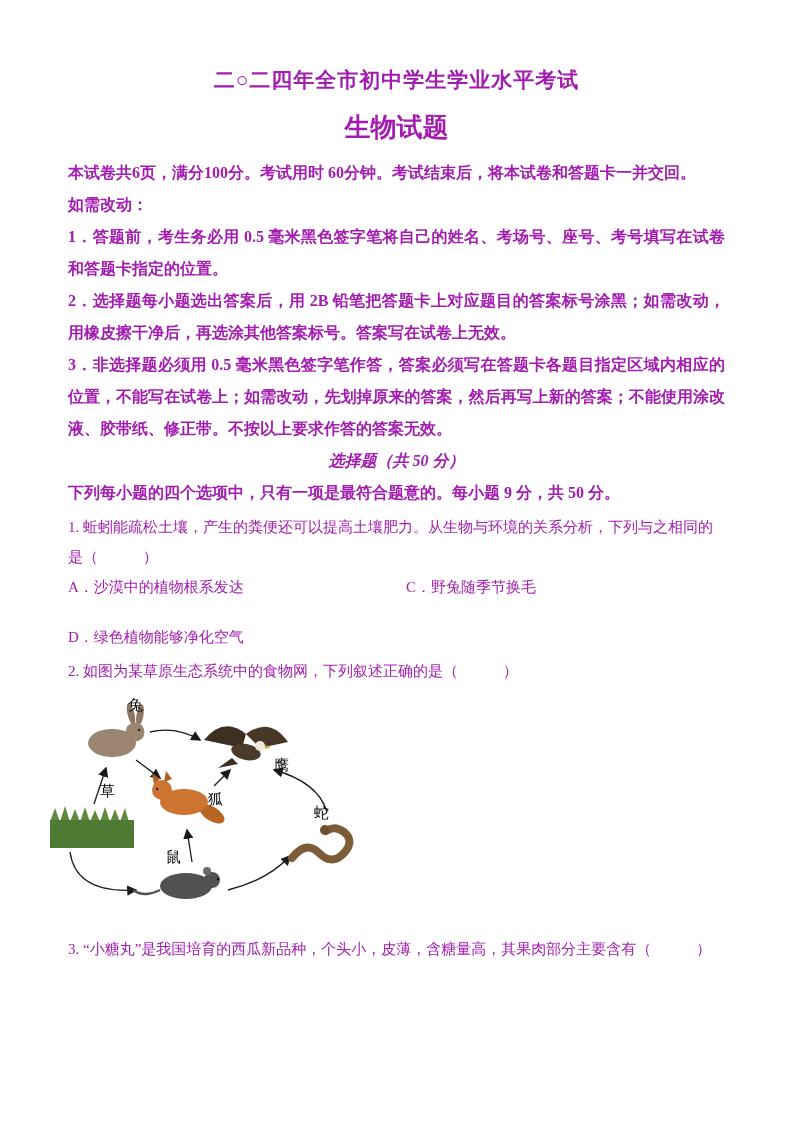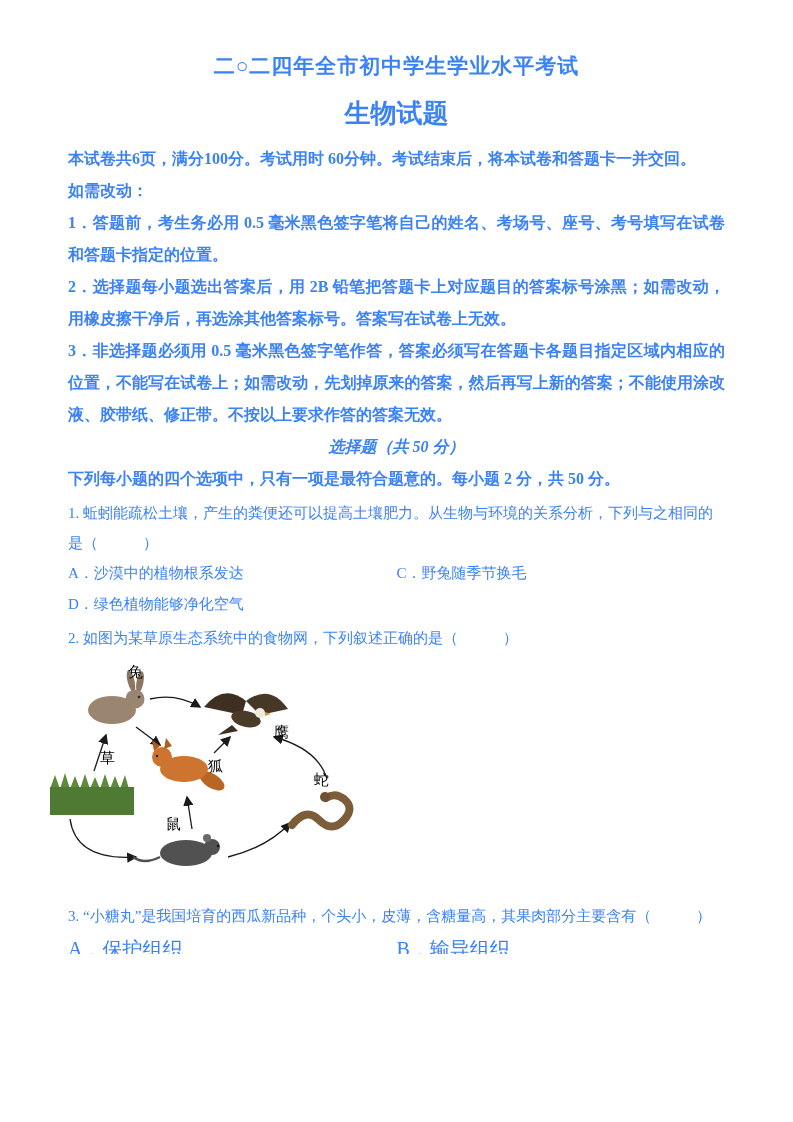--- a/index.html
+++ b/index.html
@@ -1,23 +1,23 @@
 <!DOCTYPE html>
 <html><head>
 <meta charset="utf-8">
 <style>
   html, body { margin: 0; padding: 0; background: #ffffff; }
   .page {
     width: 793px;
     height: 954px;
     box-sizing: border-box;
-    margin: 0 auto;
+    margin: 14px auto;
     padding: 52px 68px 30px 68px;
     background: #ffffff;
-    color: #3b82f6;
+    color: #a21caf;
     font-family: "Liberation Serif", serif;
     overflow: hidden;
   }
   .title {
     text-align: center;
     font-size: 21px;
     font-weight: 700;
     margin: 0 0 16px 0;
     letter-spacing: 1px;
   }
@@ -46,20 +46,21 @@
     font-size: 15px;
     font-weight: 400;
     line-height: 30px;
     margin: 3px 0 0 0;
   }
   .opts-2col {
     display: grid;
     grid-template-columns: 1fr 1fr;
     font-size: 15px;
     line-height: 31px;
+    gap: 19px;
   }
   .opts-list p {
     margin: 0;
     font-size: 15px;
     line-height: 32px;
   }
   .opts-4col {
     display: grid;
     grid-template-columns: repeat(2, 1fr);
     font-size: 20px;
@@ -84,21 +85,21 @@
   <h1 class="title">二○二四年全市初中学生学业水平考试</h1>
   <h2 class="subtitle">生物试题</h2>
 
   <div class="bold-block">
     <p>本试卷共6页，满分100分。考试用时 60分钟。考试结束后，将本试卷和答题卡一并交回。</p>
     <p>如需改动：</p>
     <p>1．答题前，考生务必用 0.5 毫米黑色签字笔将自己的姓名、考场号、座号、考号填写在试卷和答题卡指定的位置。</p>
     <p>2．选择题每小题选出答案后，用 2B 铅笔把答题卡上对应题目的答案标号涂黑；如需改动，用橡皮擦干净后，再选涂其他答案标号。答案写在试卷上无效。</p>
     <p>3．非选择题必须用 0.5 毫米黑色签字笔作答，答案必须写在答题卡各题目指定区域内相应的位置，不能写在试卷上；如需改动，先划掉原来的答案，然后再写上新的答案；不能使用涂改液、胶带纸、修正带。不按以上要求作答的答案无效。</p>
     <p class="section-title">选择题（共 50 分）</p>
-    <p>下列每小题的四个选项中，只有一项是最符合题意的。每小题 2 分，共 50 分。</p>
+    <p>下列每小题的四个选项中，只有一项是最符合题意的。每小题 9 分，共 50 分。</p>
   </div>
 
   <div>
     <p class="q-stem">1. 蚯蚓能疏松土壤，产生的粪便还可以提高土壤肥力。从生物与环境的关系分析，下列与之相同的是（　　　）</p>
     <div class="opts-2col">
       <span>A．沙漠中的植物根系发达</span>
       <span>C．野兔随季节换毛</span>
       <span>D．绿色植物能够净化空气</span>
     </div>
   </div>

